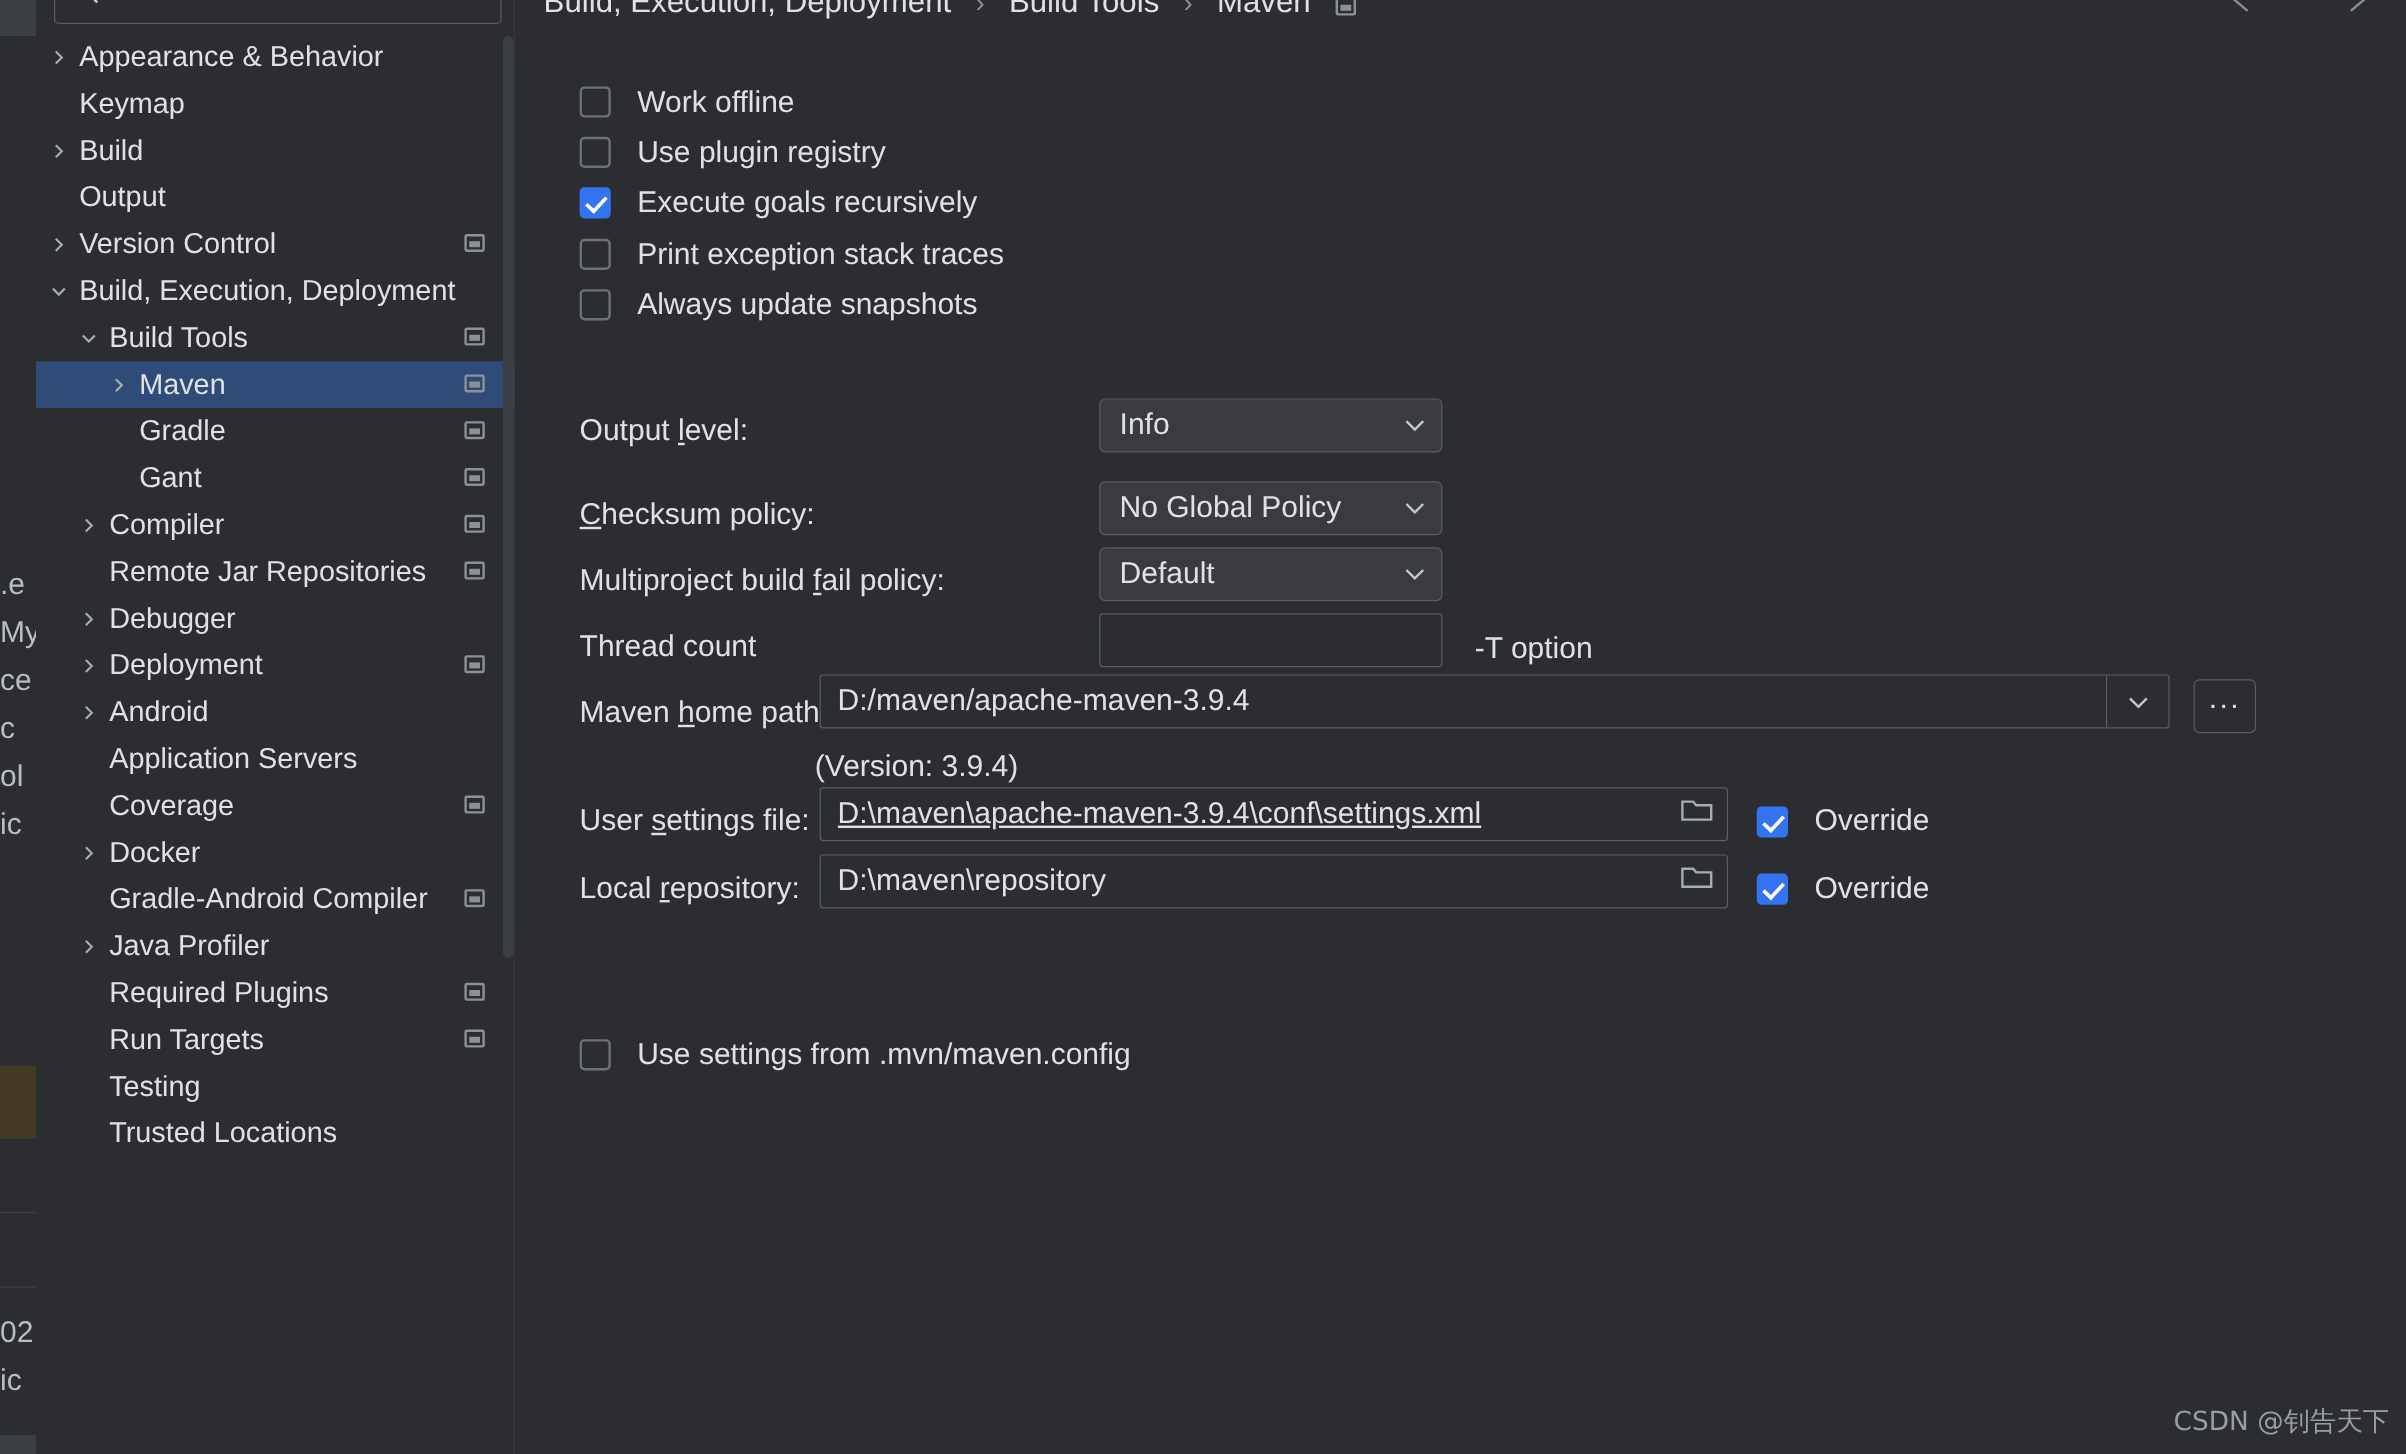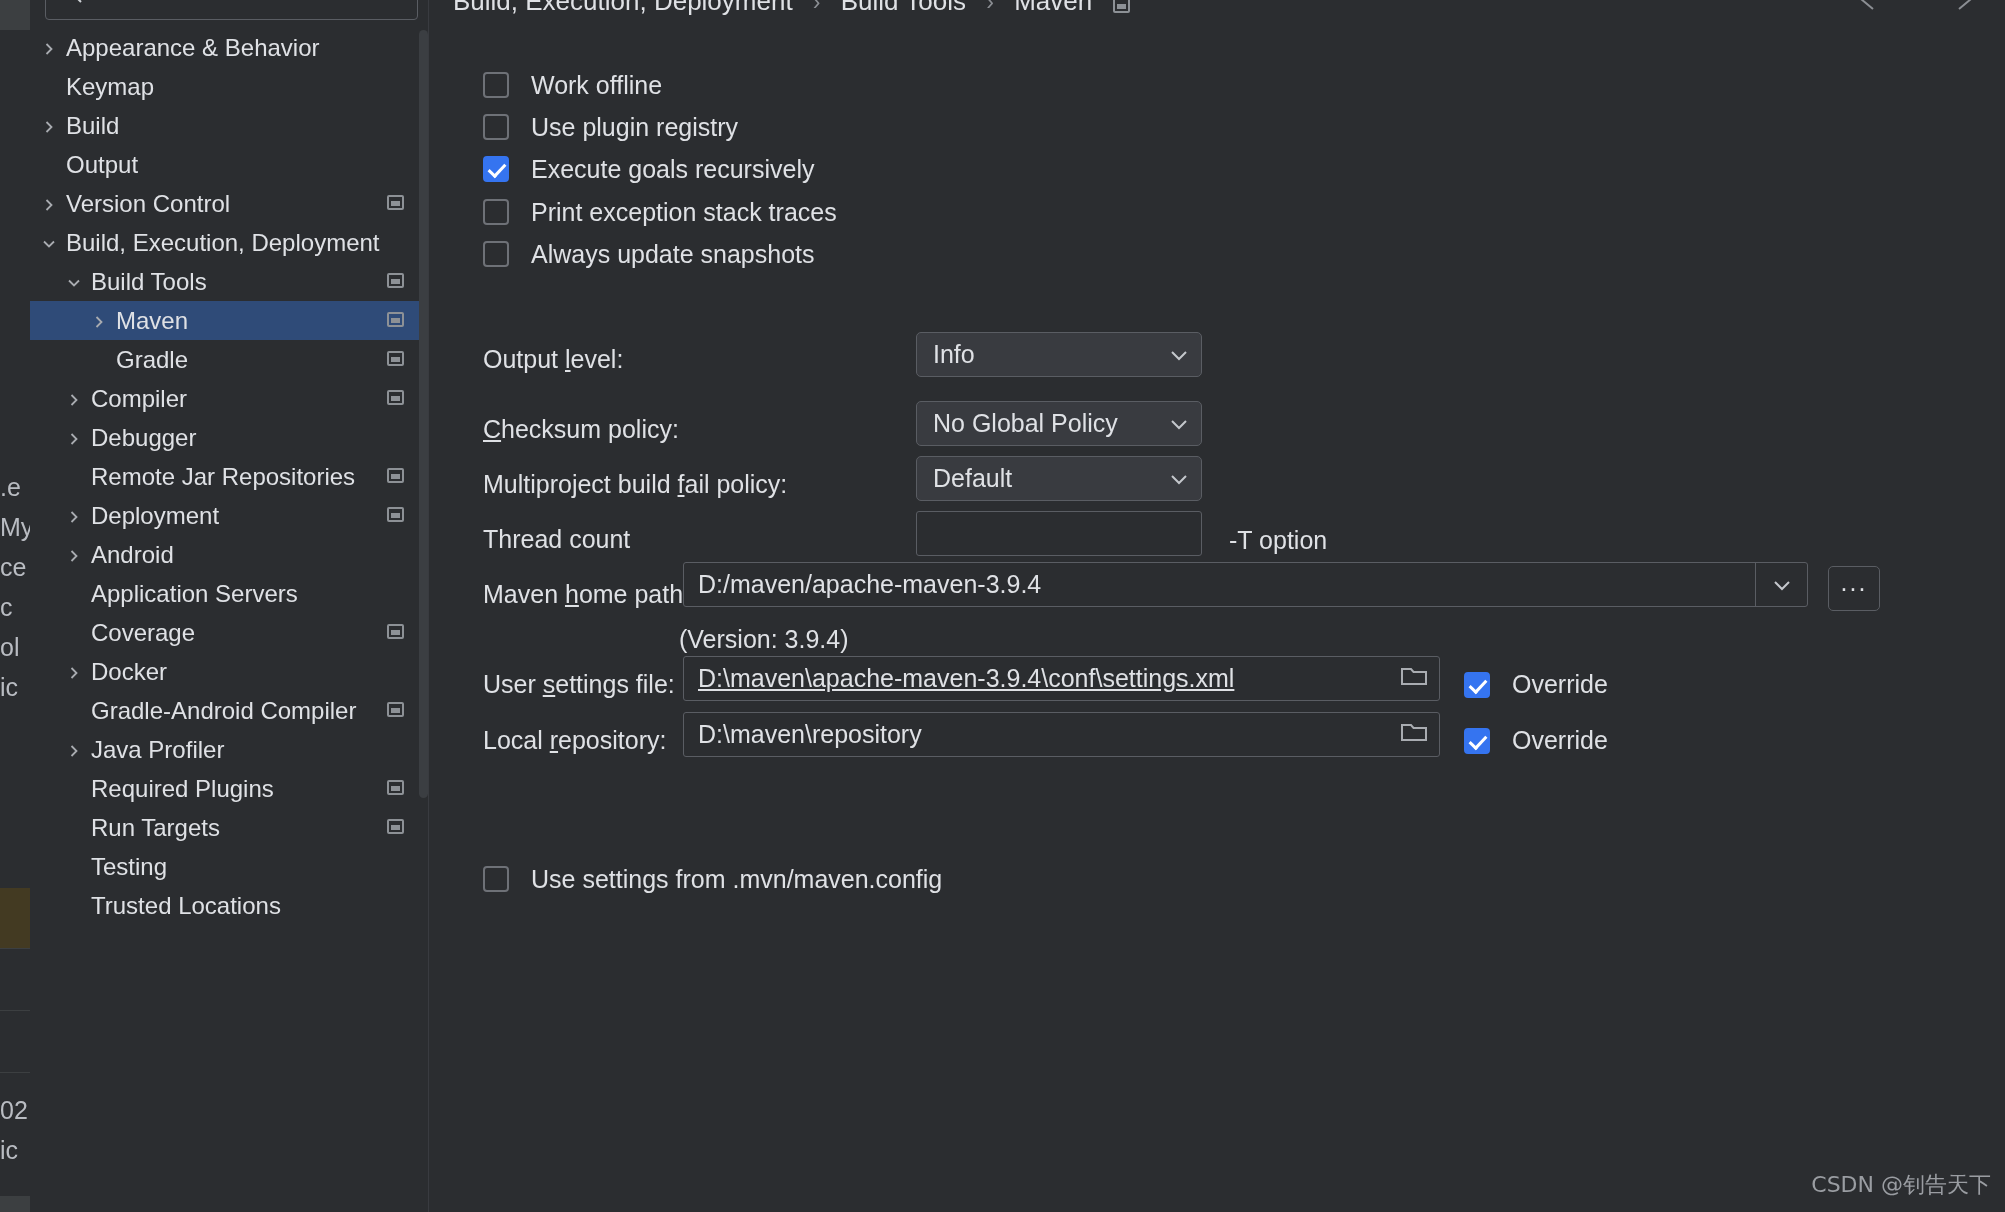--- a/index.html
+++ b/index.html
@@ -245,35 +245,39 @@
               <polyline points="6.5,4 11.5,9 6.5,14"></polyline>
             </svg></span>
           <span class="tree-label" style="left: 86px;">Maven</span>
           <span class="proj-badge"></span>
         </div>
         <div class="tree-row">
           <span class="tree-label" style="left: 86px;">Gradle</span>
           <span class="proj-badge"></span>
         </div>
         <div class="tree-row">
+          <span class="tree-label" style="left: 86px;">Gant</span>
+          <span class="proj-badge"></span>
+        </div>
+        <div class="tree-row">
           <span class="tw" style="left: 33px;"><svg width="18" height="18" viewBox="0 0 18 18" fill="none" stroke="#a9acb1" stroke-width="1.8">
               <polyline points="6.5,4 11.5,9 6.5,14"></polyline>
             </svg></span>
           <span class="tree-label" style="left: 61px;">Compiler</span>
           <span class="proj-badge"></span>
         </div>
         <div class="tree-row">
+          <span class="tree-label" style="left: 61px;">Remote Jar Repositories</span>
+          <span class="proj-badge"></span>
+        </div>
+        <div class="tree-row">
           <span class="tw" style="left: 33px;"><svg width="18" height="18" viewBox="0 0 18 18" fill="none" stroke="#a9acb1" stroke-width="1.8">
               <polyline points="6.5,4 11.5,9 6.5,14"></polyline>
             </svg></span>
           <span class="tree-label" style="left: 61px;">Debugger</span>
-        </div>
-        <div class="tree-row">
-          <span class="tree-label" style="left: 61px;">Remote Jar Repositories</span>
-          <span class="proj-badge"></span>
         </div>
         <div class="tree-row">
           <span class="tw" style="left: 33px;"><svg width="18" height="18" viewBox="0 0 18 18" fill="none" stroke="#a9acb1" stroke-width="1.8">
               <polyline points="6.5,4 11.5,9 6.5,14"></polyline>
             </svg></span>
           <span class="tree-label" style="left: 61px;">Deployment</span>
           <span class="proj-badge"></span>
         </div>
         <div class="tree-row">
           <span class="tw" style="left: 33px;"><svg width="18" height="18" viewBox="0 0 18 18" fill="none" stroke="#a9acb1" stroke-width="1.8">

